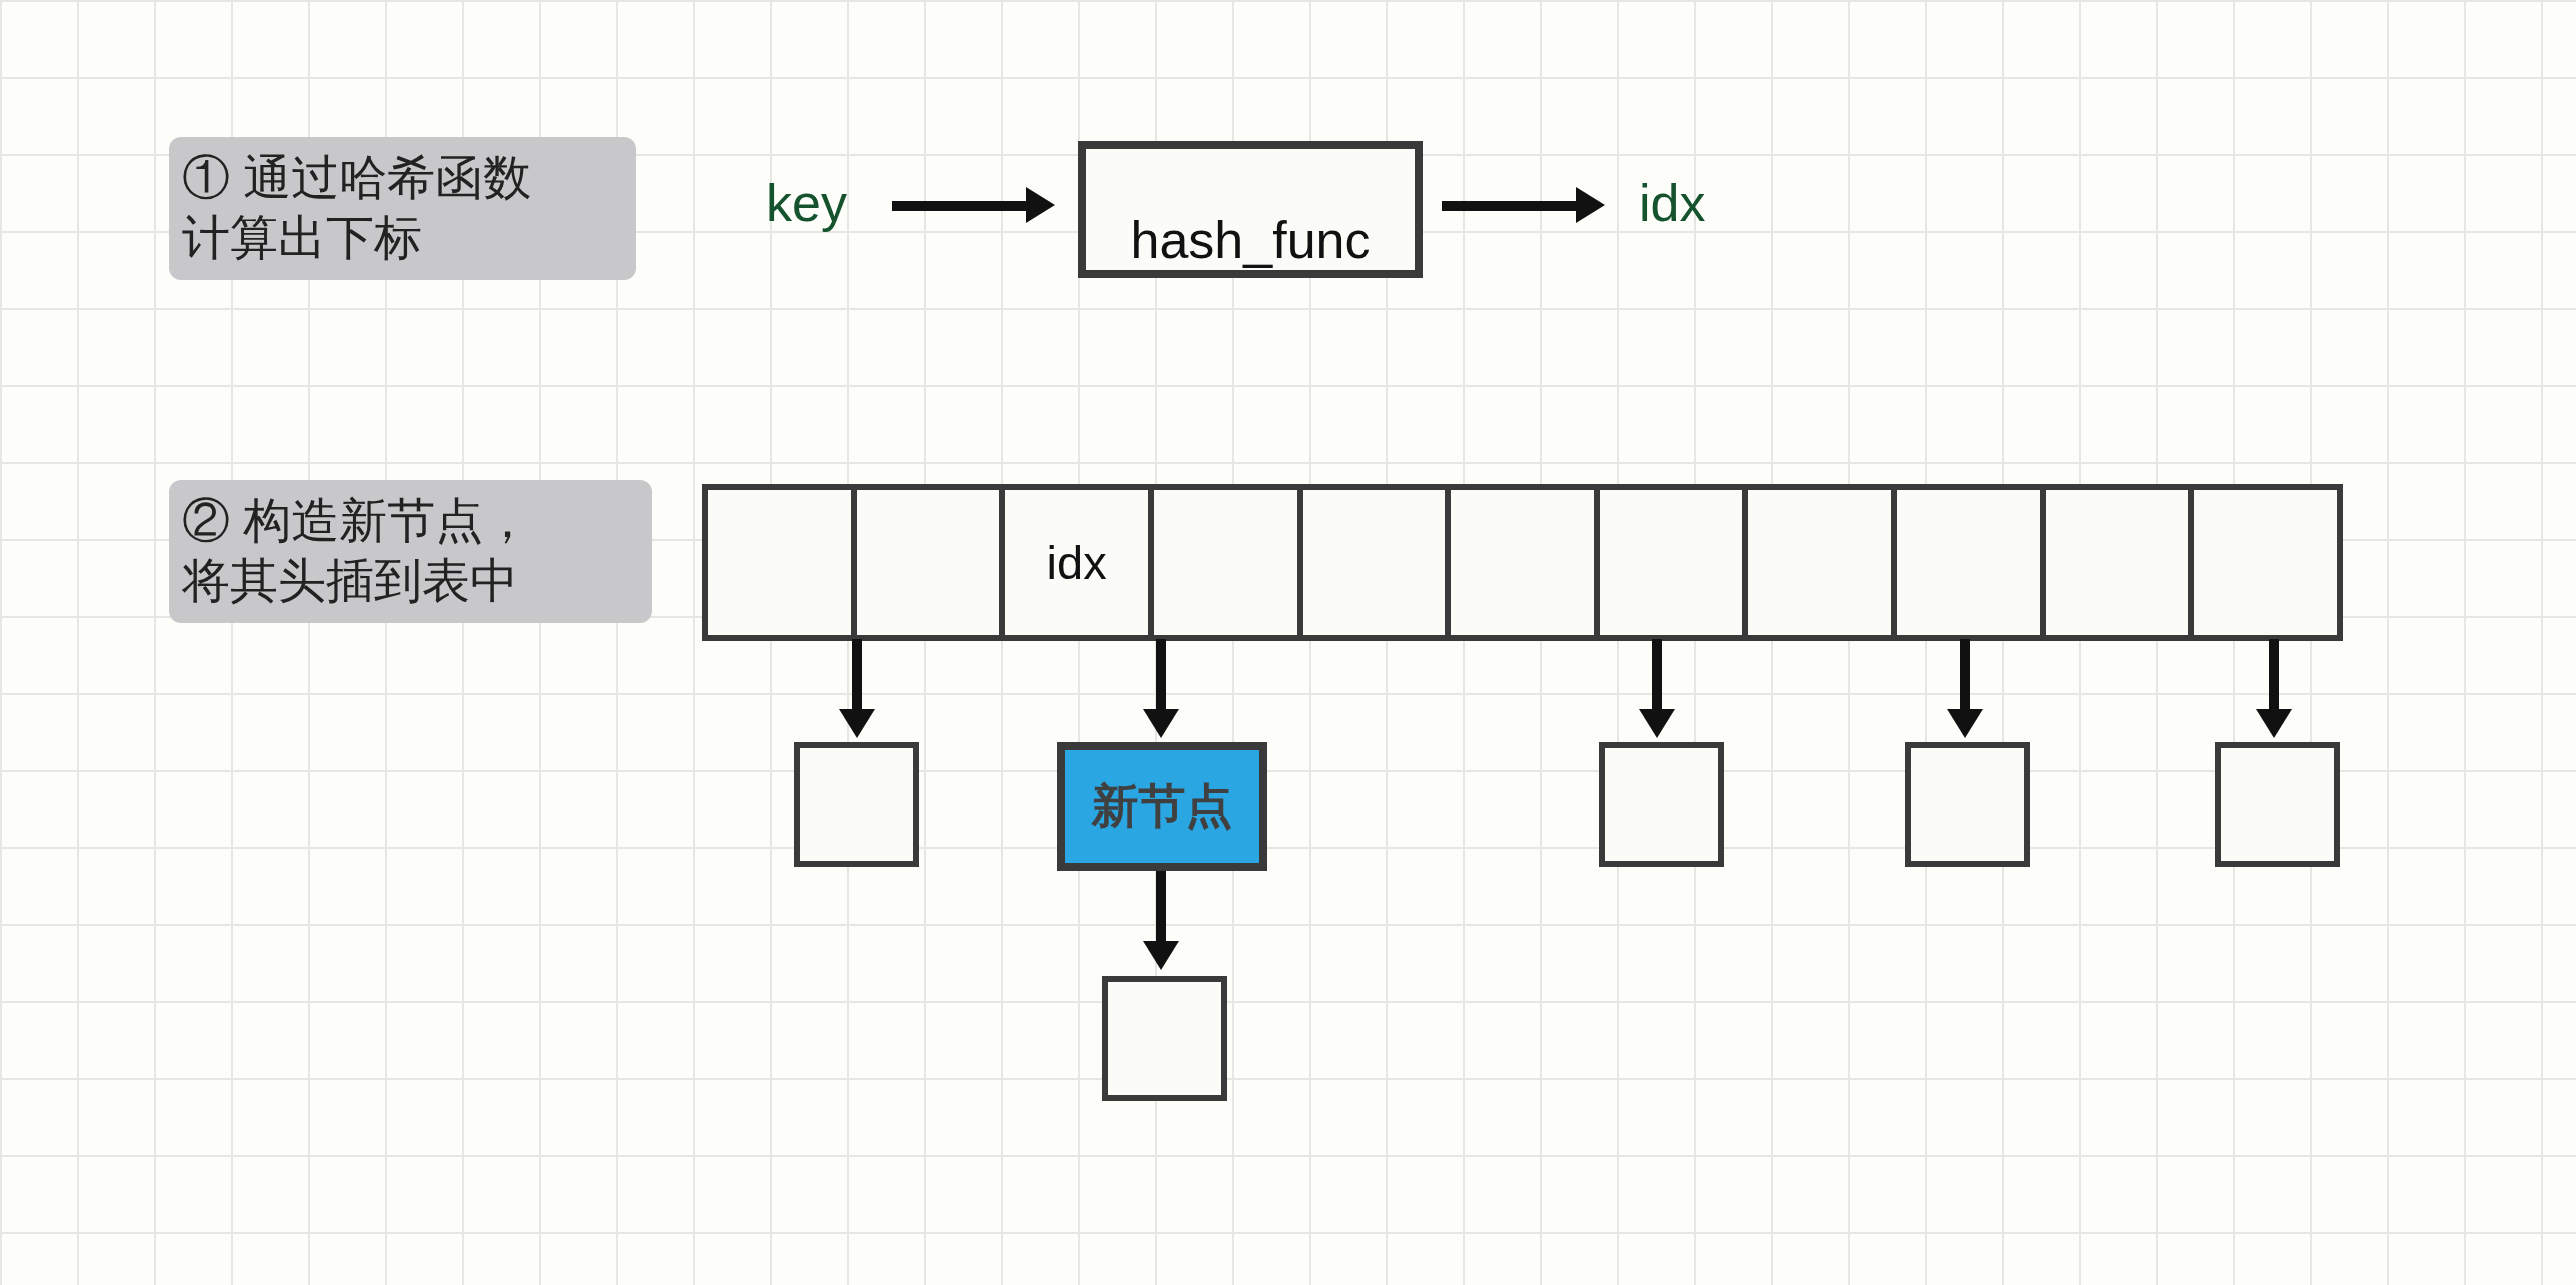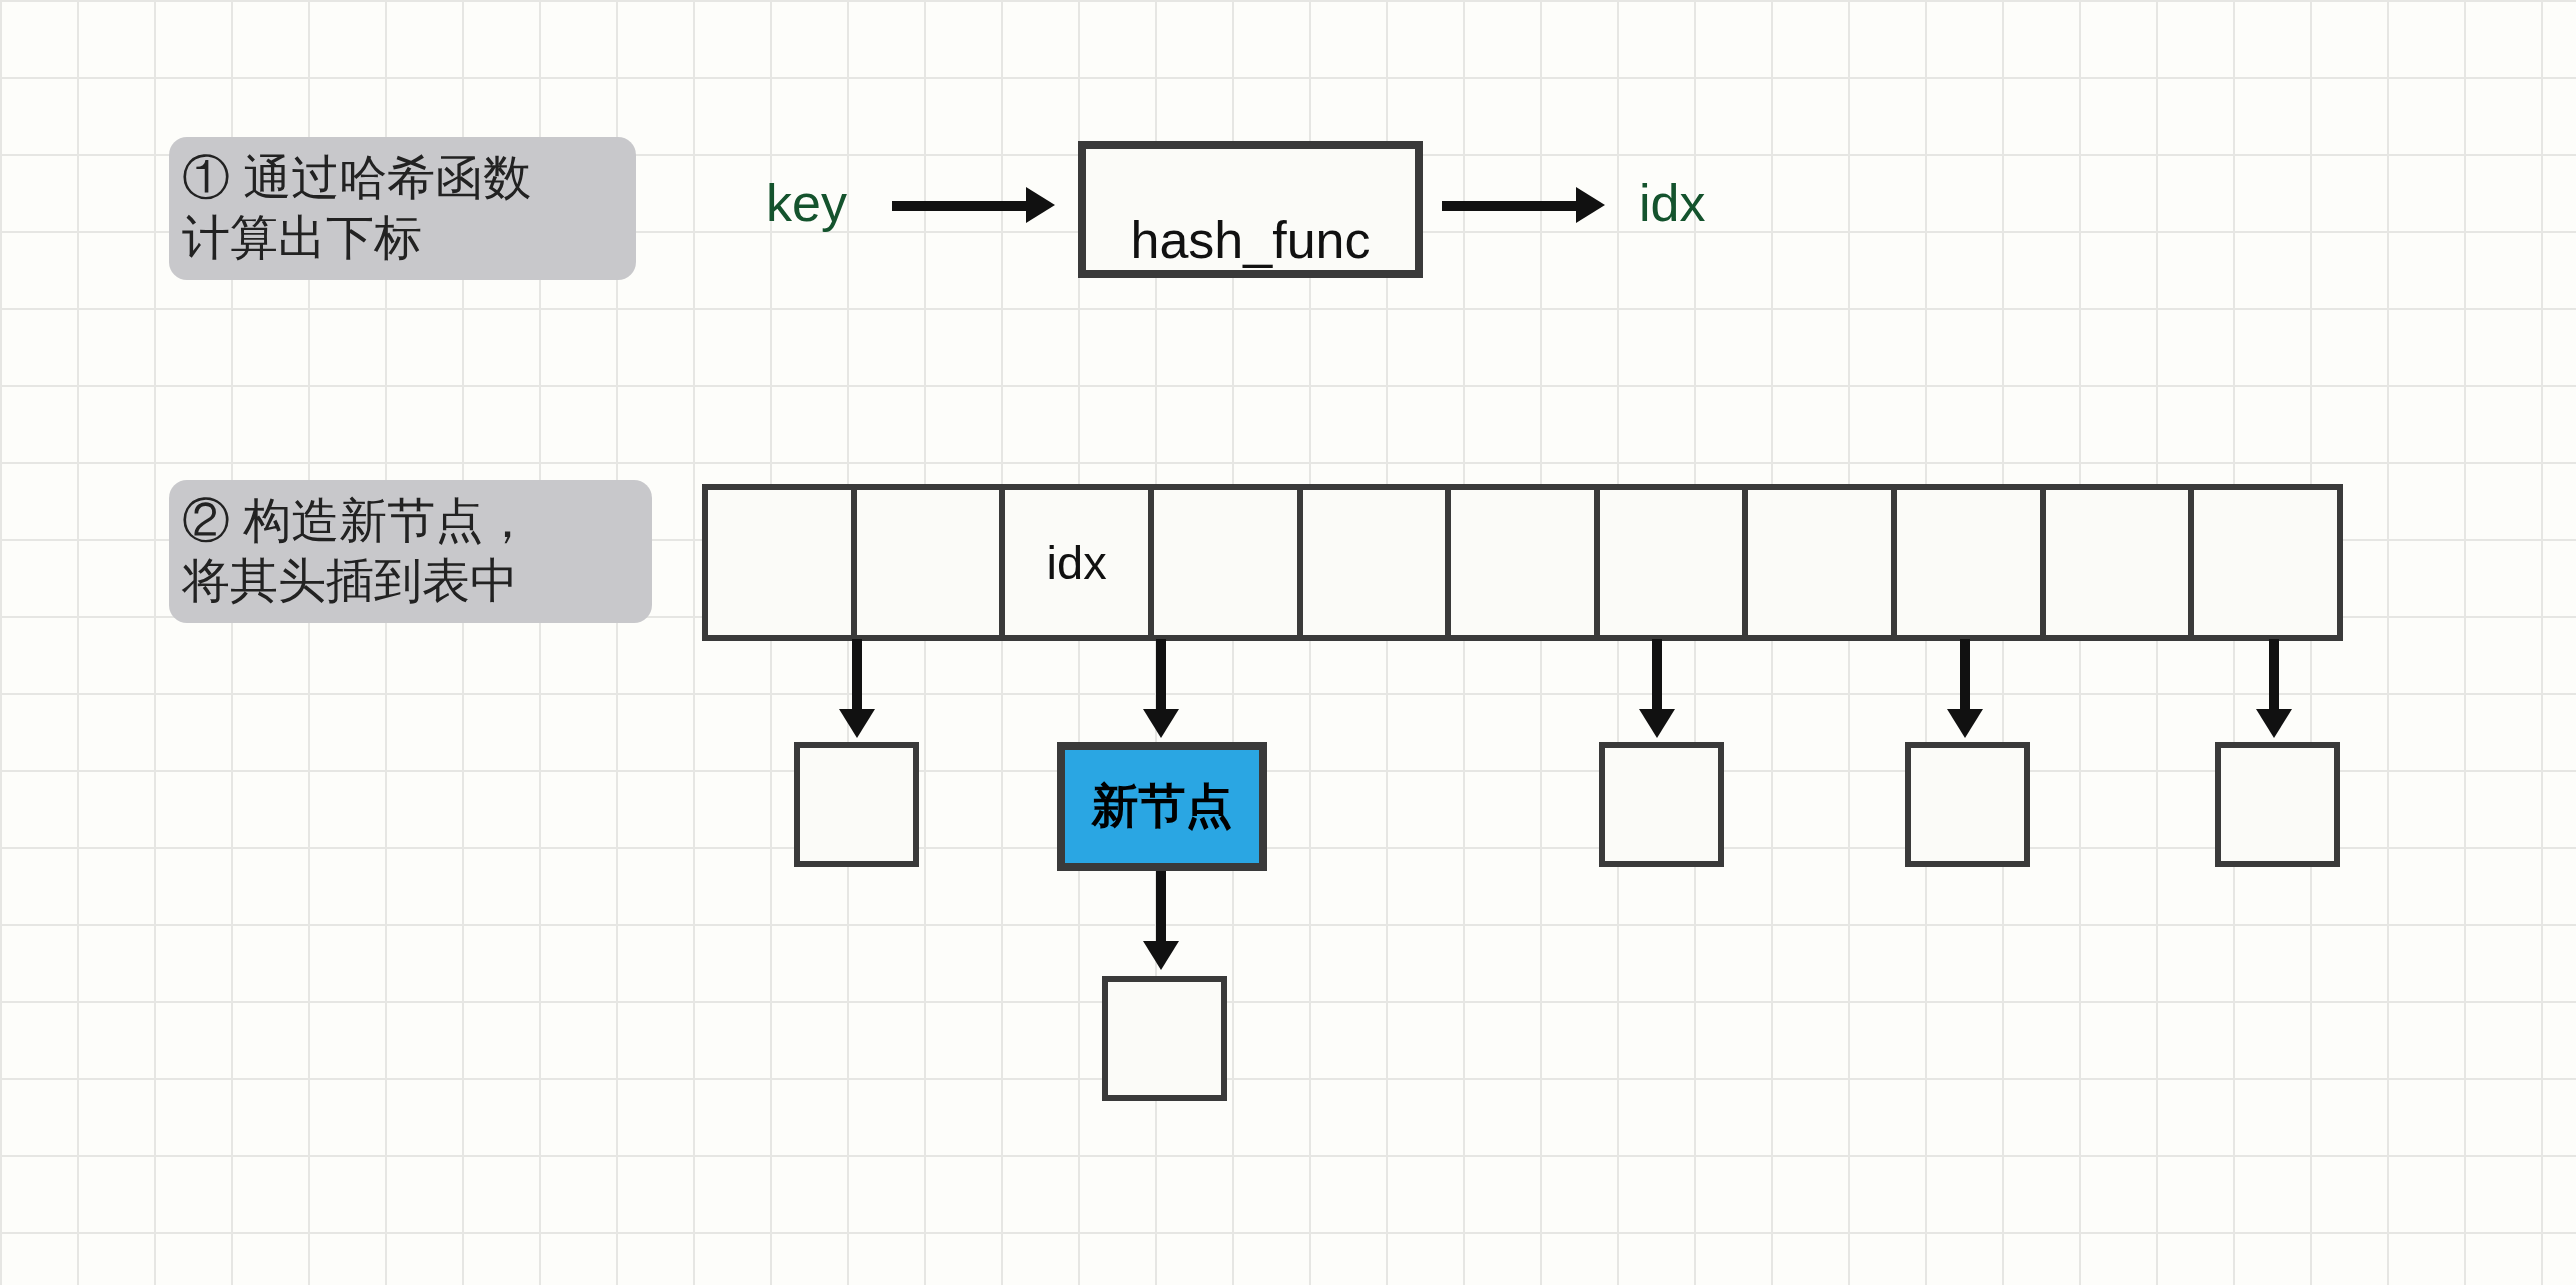--- a/index.html
+++ b/index.html
@@ -25,21 +25,21 @@
   }
 
   .layer {
     position: absolute;
     inset: 0;
   }
 
   .step-label {
     position: absolute;
     background: #c8c8cb;
-    border-radius: 18px;
+    border-radius: 12px;
     padding: 11.3px 18px 11.3px 13px;
     font-size: 48px;
     line-height: 1.25;
     color: #222;
     font-weight: 500;
   }
 
   .plain-label {
     position: absolute;
     font-size: 52px;
@@ -92,21 +92,21 @@
   }
 
   .new-node {
     position: absolute;
     border: 8px solid #3a3a3a;
     background: #2aa6e3;
     display: flex;
     align-items: center;
     justify-content: center;
     font-size: 47px;
-    color: #000000;
+    color: #404040;
     font-weight: 600;
   }
 
   
   .arrow-h {
     position: absolute;
     height: 0;
   }
   .arrow-h .shaft {
     position: absolute;

